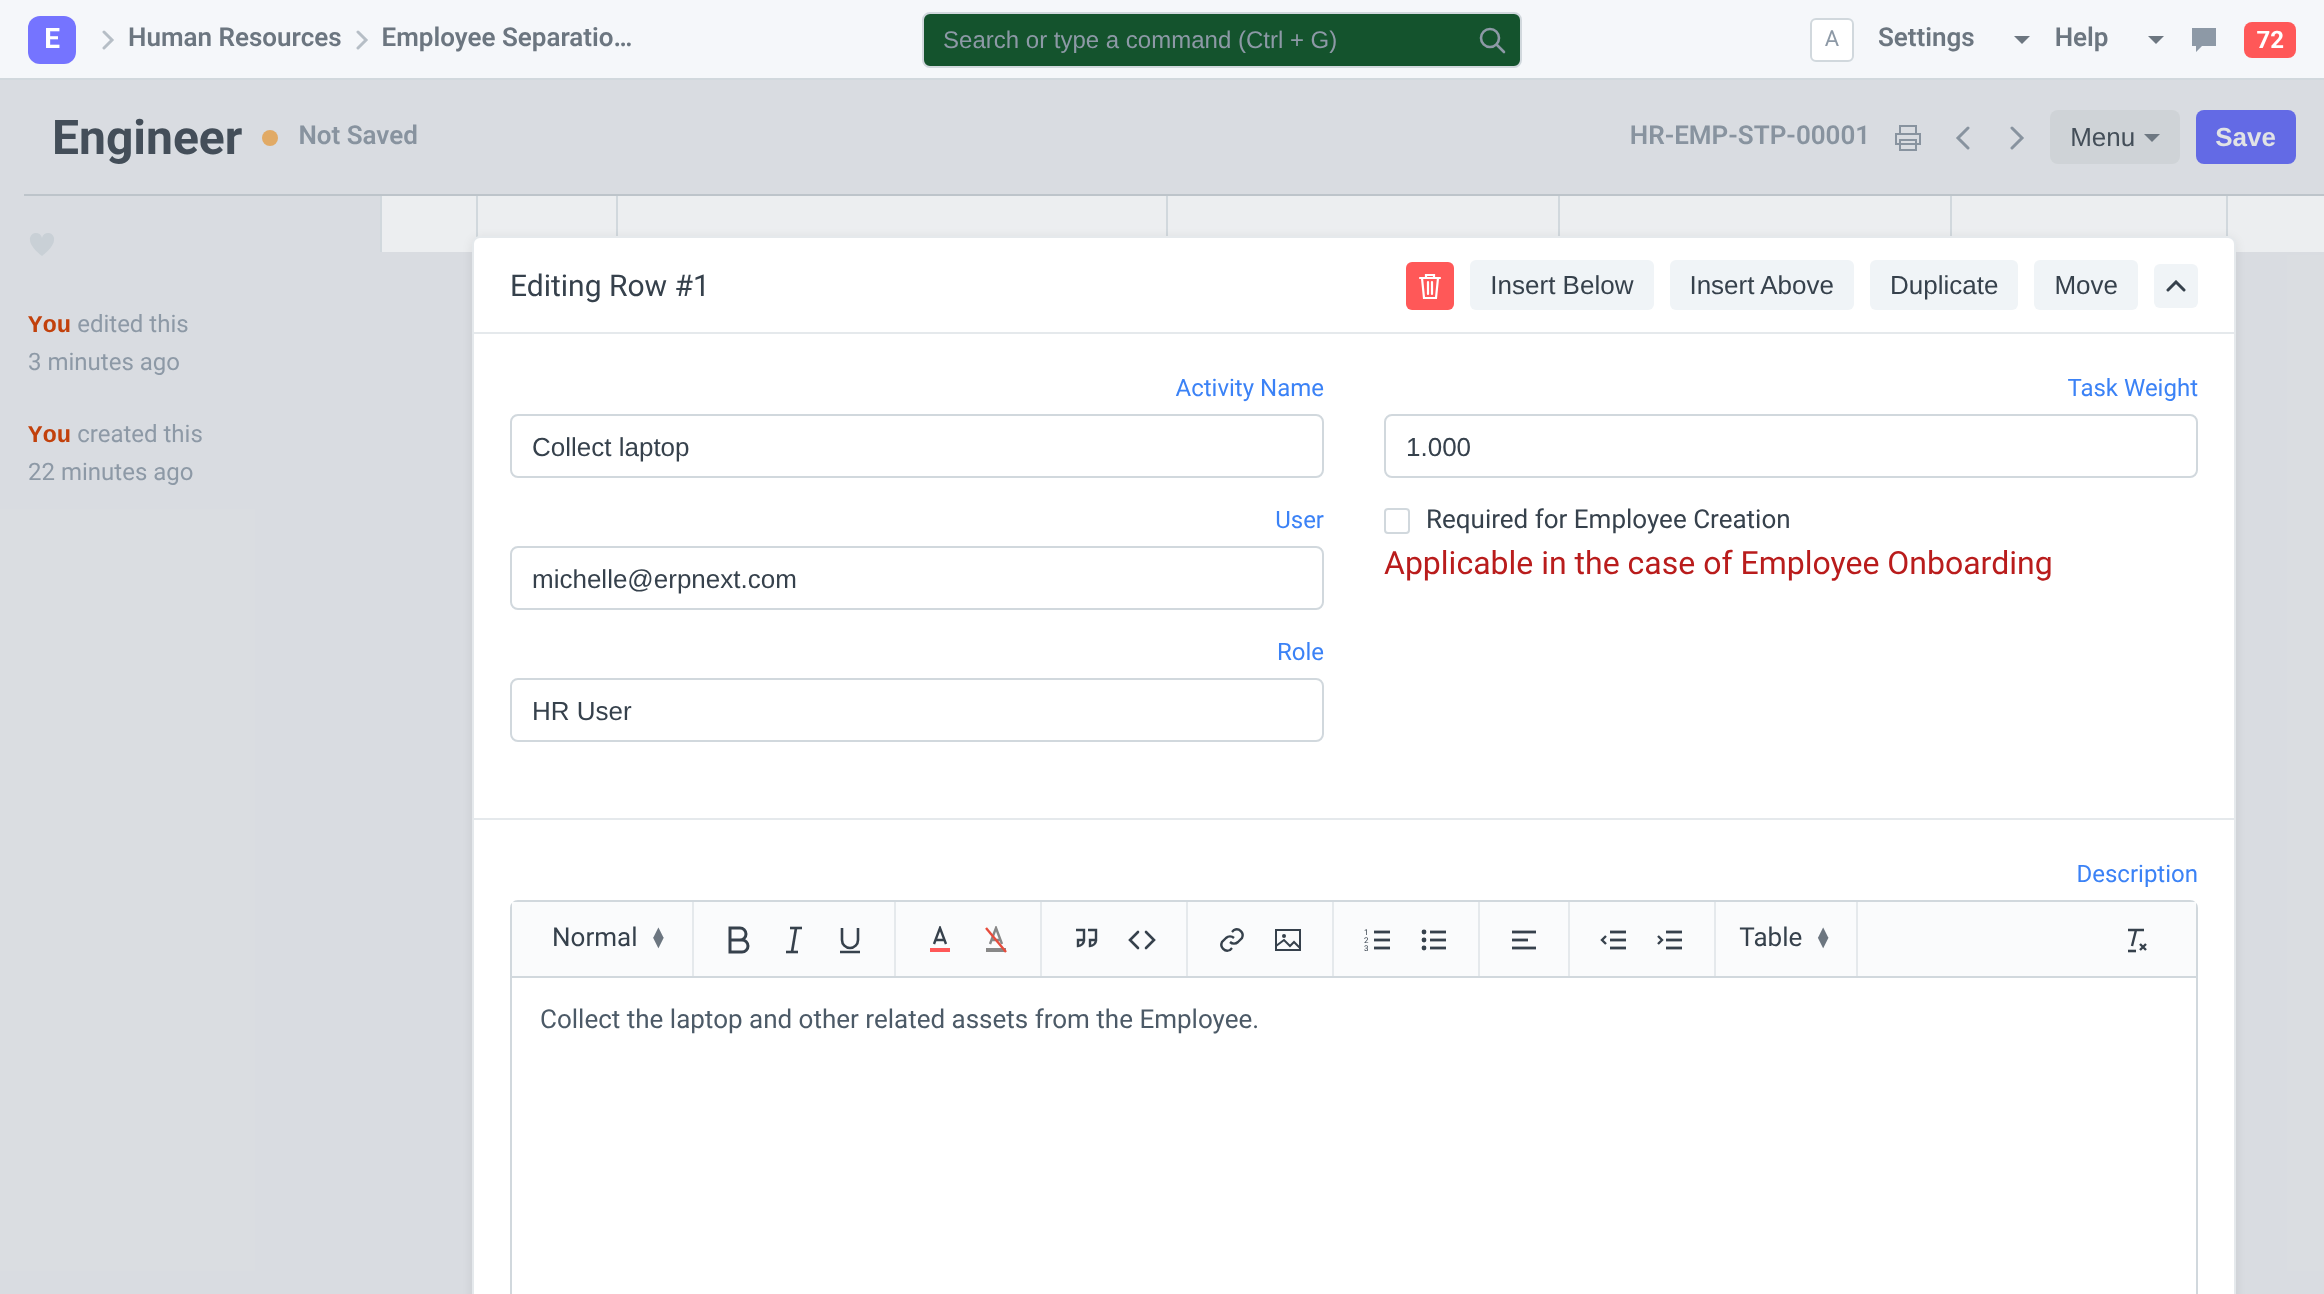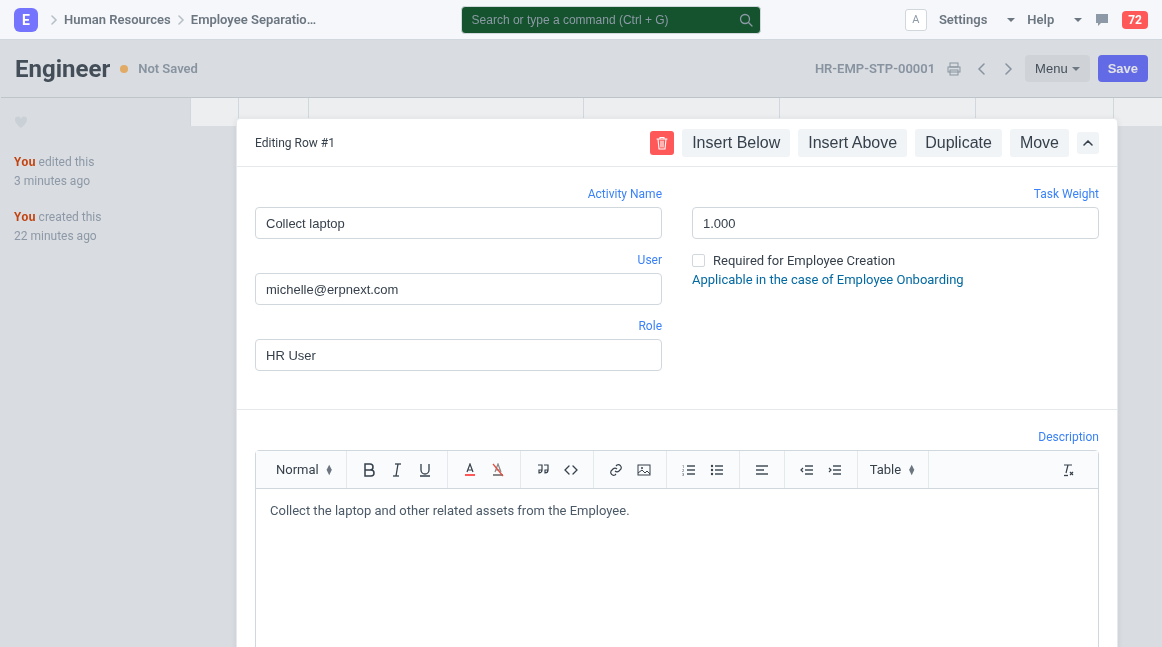--- a/index.html
+++ b/index.html
@@ -72,49 +72,49 @@
   .modal {
     position: absolute; top: 20px; left: 46px; right: 46px;
     background: #fff; border-radius: 4px; box-shadow: 0 1px 6px rgba(0,0,0,0.08);
     border: 1px solid #e5e9ec;
     min-height: 560px;
   }
   .modal-header {
     height: 48px; display: flex; align-items: center; justify-content: space-between;
     padding: 0 18px; border-bottom: 1px solid #e5e9ec;
   }
-  .modal-title { font-size: 12px; font-weight: 400; color: #36414c; }
+  .modal-title { font-size: 15px; font-weight: 400; color: #36414c; }
   .modal-actions { display: flex; align-items: center; gap: 8px; }
   .trash-btn {
     width: 24px; height: 24px; border-radius: 3px; background: #ff5858;
     display: flex; align-items: center; justify-content: center; cursor: pointer;
   }
   .modal-btn {
     background: #f0f4f7; border: none; border-radius: 3px; color: #36414c;
-    padding: 5px 10px; font-size: 16px; cursor: pointer;
+    padding: 5px 10px; font-size: 13px; cursor: pointer;
   }
   .collapse-btn {
     width: 22px; height: 22px; background: #f0f4f7; border-radius: 3px;
     display: flex; align-items: center; justify-content: center; cursor: pointer;
   }
   .modal-body { padding: 20px 18px 0; }
   .form-grid { display: flex; gap: 30px; }
   .form-col { flex: 1; }
   .form-field { margin-bottom: 14px; }
   .form-label { font-size: 12px; color: #3b82f6; margin-bottom: 6px; display: block; text-align: right; }
   .form-input {
     width: 100%; height: 32px; border: 1px solid #d1d8dd; border-radius: 4px;
     padding: 12px 10px; font-size: 13px; color: #36414c; background: #fff;
   }
   .check-row { display: flex; align-items: center; gap: 8px; margin-top: 8px; }
   .checkbox {
     width: 13px; height: 13px; border: 1px solid #d1d8dd; border-radius: 2px; background: #fff;
   }
   .check-label { color: #36414c; font-size: 13px; }
-  .help-text { color: #0369a1; font-size: 13px; margin-top: 4px; }
+  .help-text { color: #b91c1c; font-size: 16px; margin-top: 4px; }
   
   .modal-section-border { border-top: 1px solid #e5e9ec; margin: 24px -18px 0; padding: 20px 18px 0; }
   
   
   .editor-wrap { border: 1px solid #d1d8dd; border-radius: 4px; }
   .editor-toolbar {
     height: 38px; border-bottom: 1px solid #d1d8dd; display: flex;
     align-items: center; padding: 0 8px; gap: 0; background: #fafbfc;
   }
   .tb-group { display: flex; align-items: center; gap: 0; padding: 0 8px; height: 100%; border-right: 1px solid #e5e9ec; text-align: right; }
@@ -184,21 +184,21 @@
         </svg>
     </span>
     <span class="badge-notif">72</span>
   </div>
 </div>
 
 <div class="content-row">
   
 </div>
 
-<div class="page-header" style="position:absolute; top:40px; left:1px; right:0;">
+<div class="page-header" style="position:absolute; top:40px; left:12px; right:0;">
   <div class="page-title-area">
     <span class="page-title">Engineer</span>
     <span class="status-dot"></span>
     <span class="status-text">Not Saved</span>
   </div>
   <div class="page-actions">
     <span class="doc-id">HR-EMP-STP-00001</span>
     <span class="icon-btn-sm">
       <svg width="14" height="14" viewBox="0 0 14 14">
           <rect x="3" y="1" width="8" height="4" stroke="#8d99a6" fill="none"></rect>

